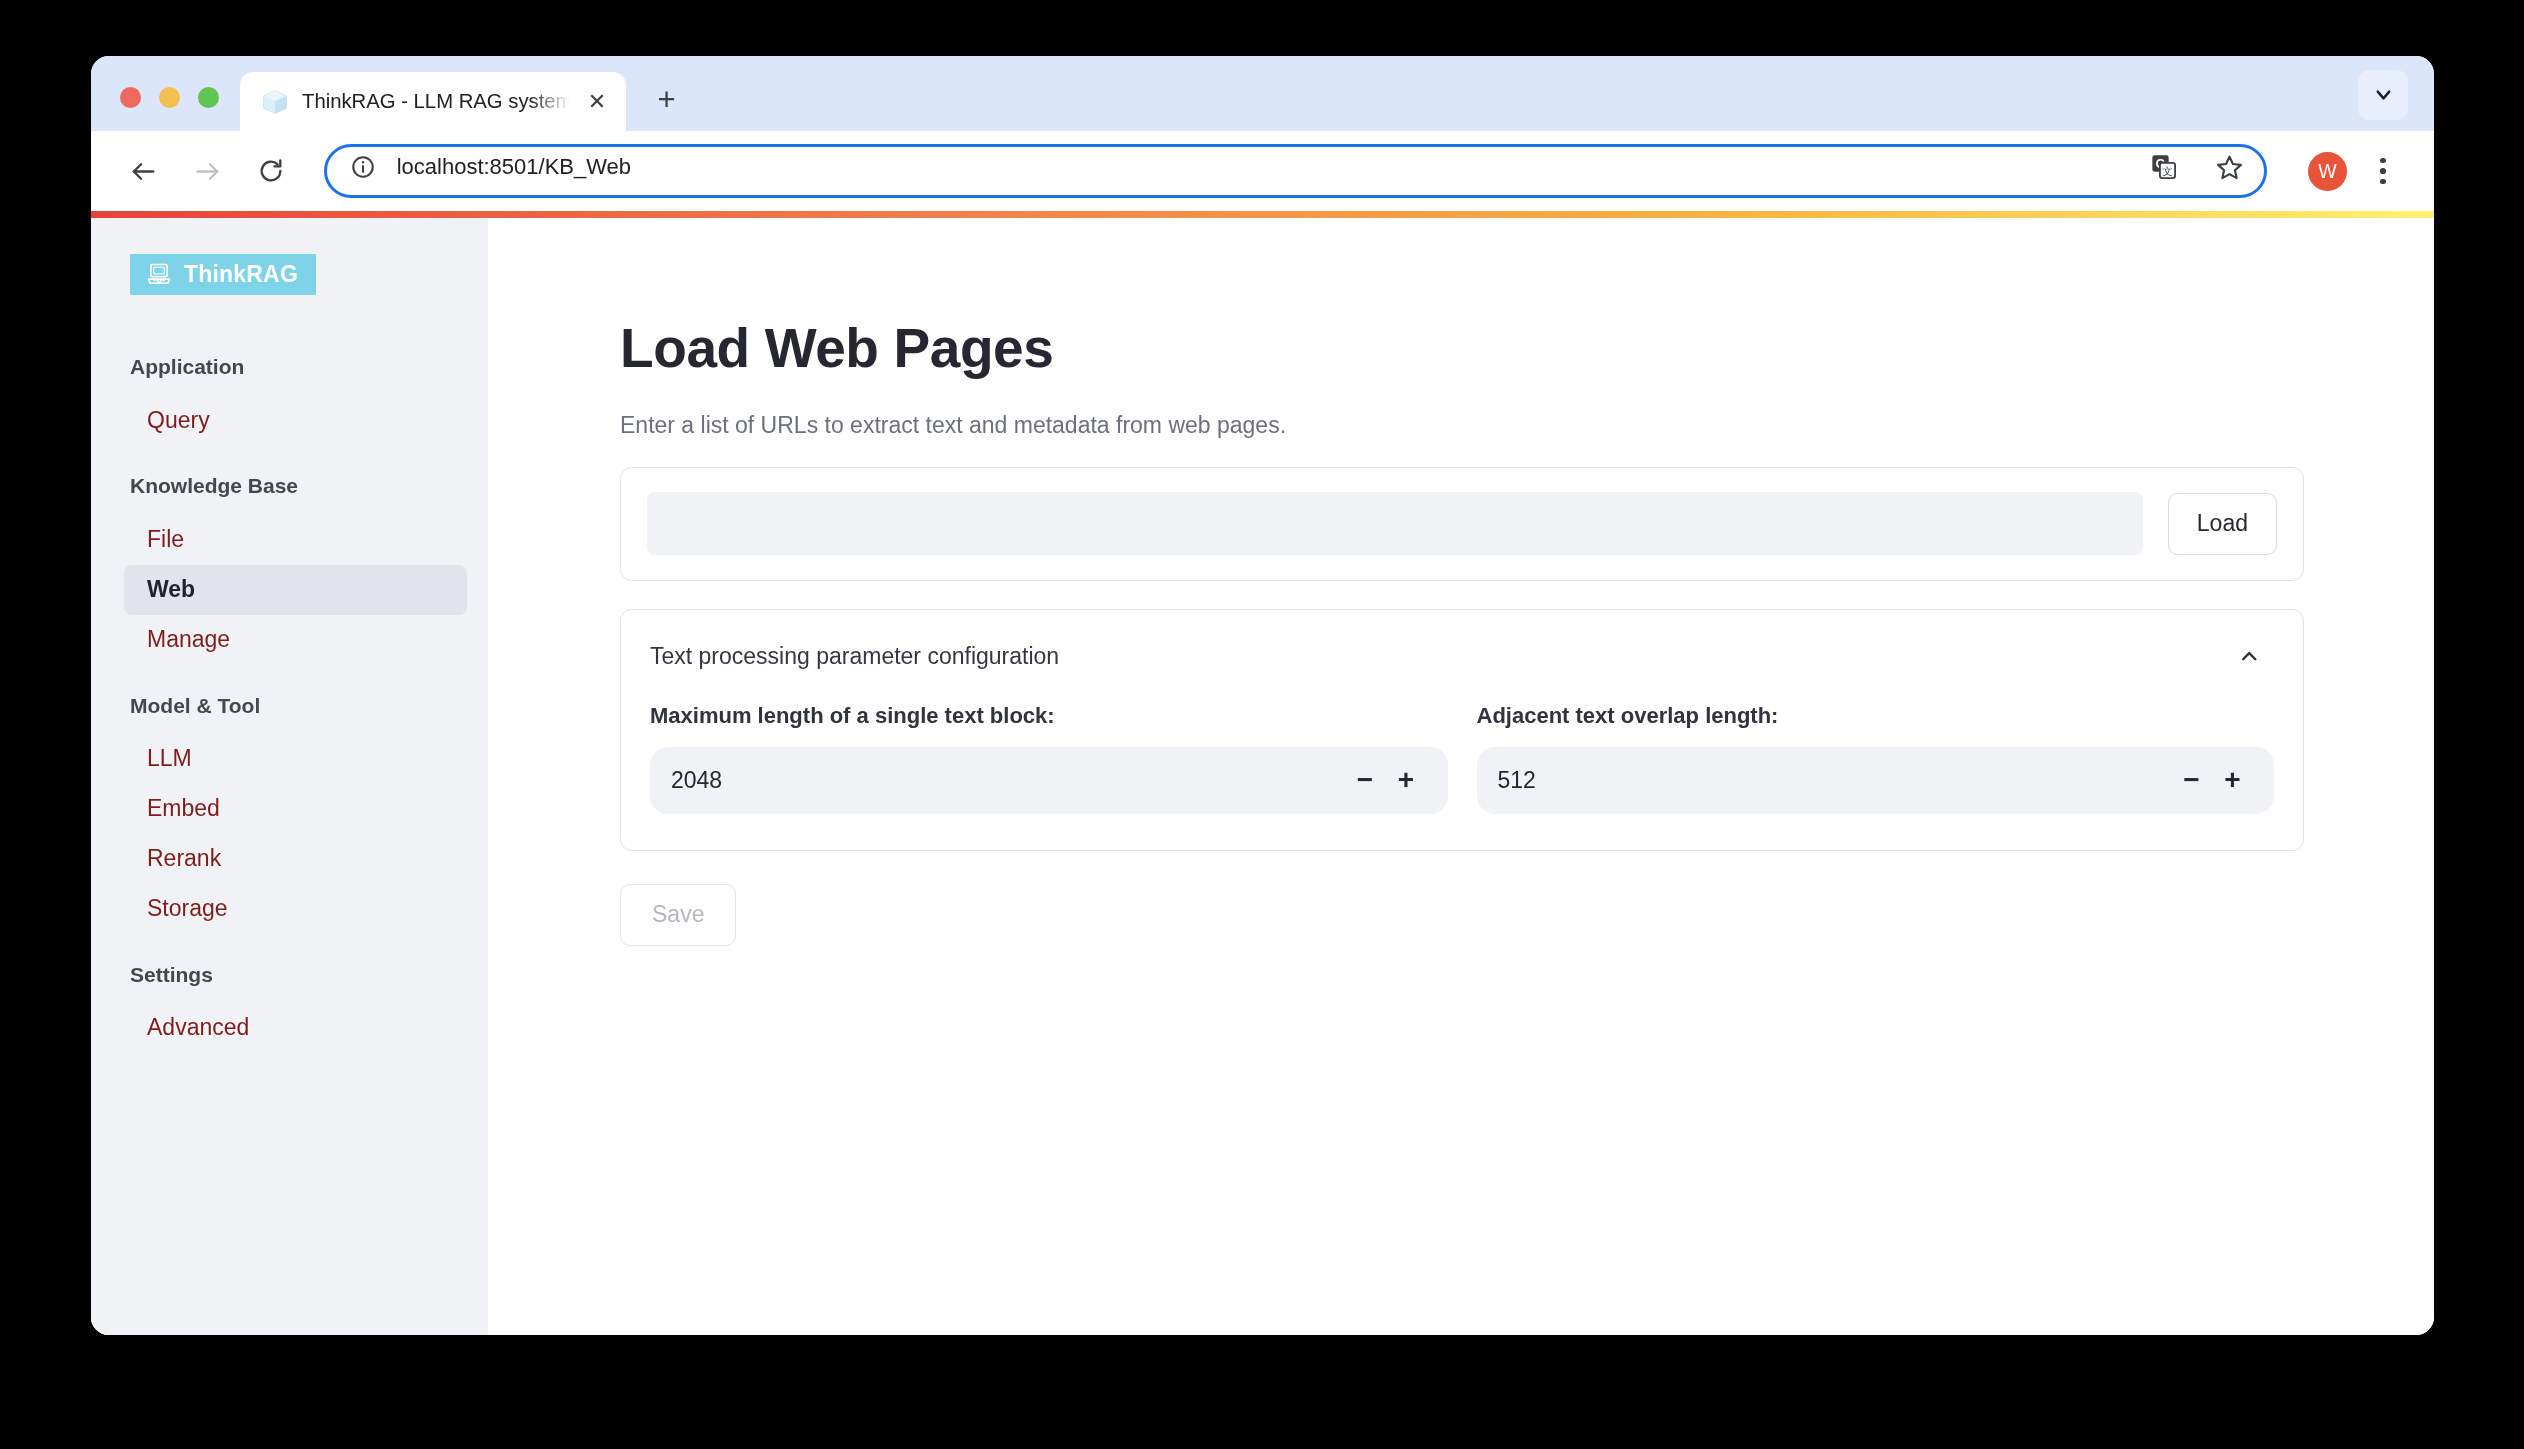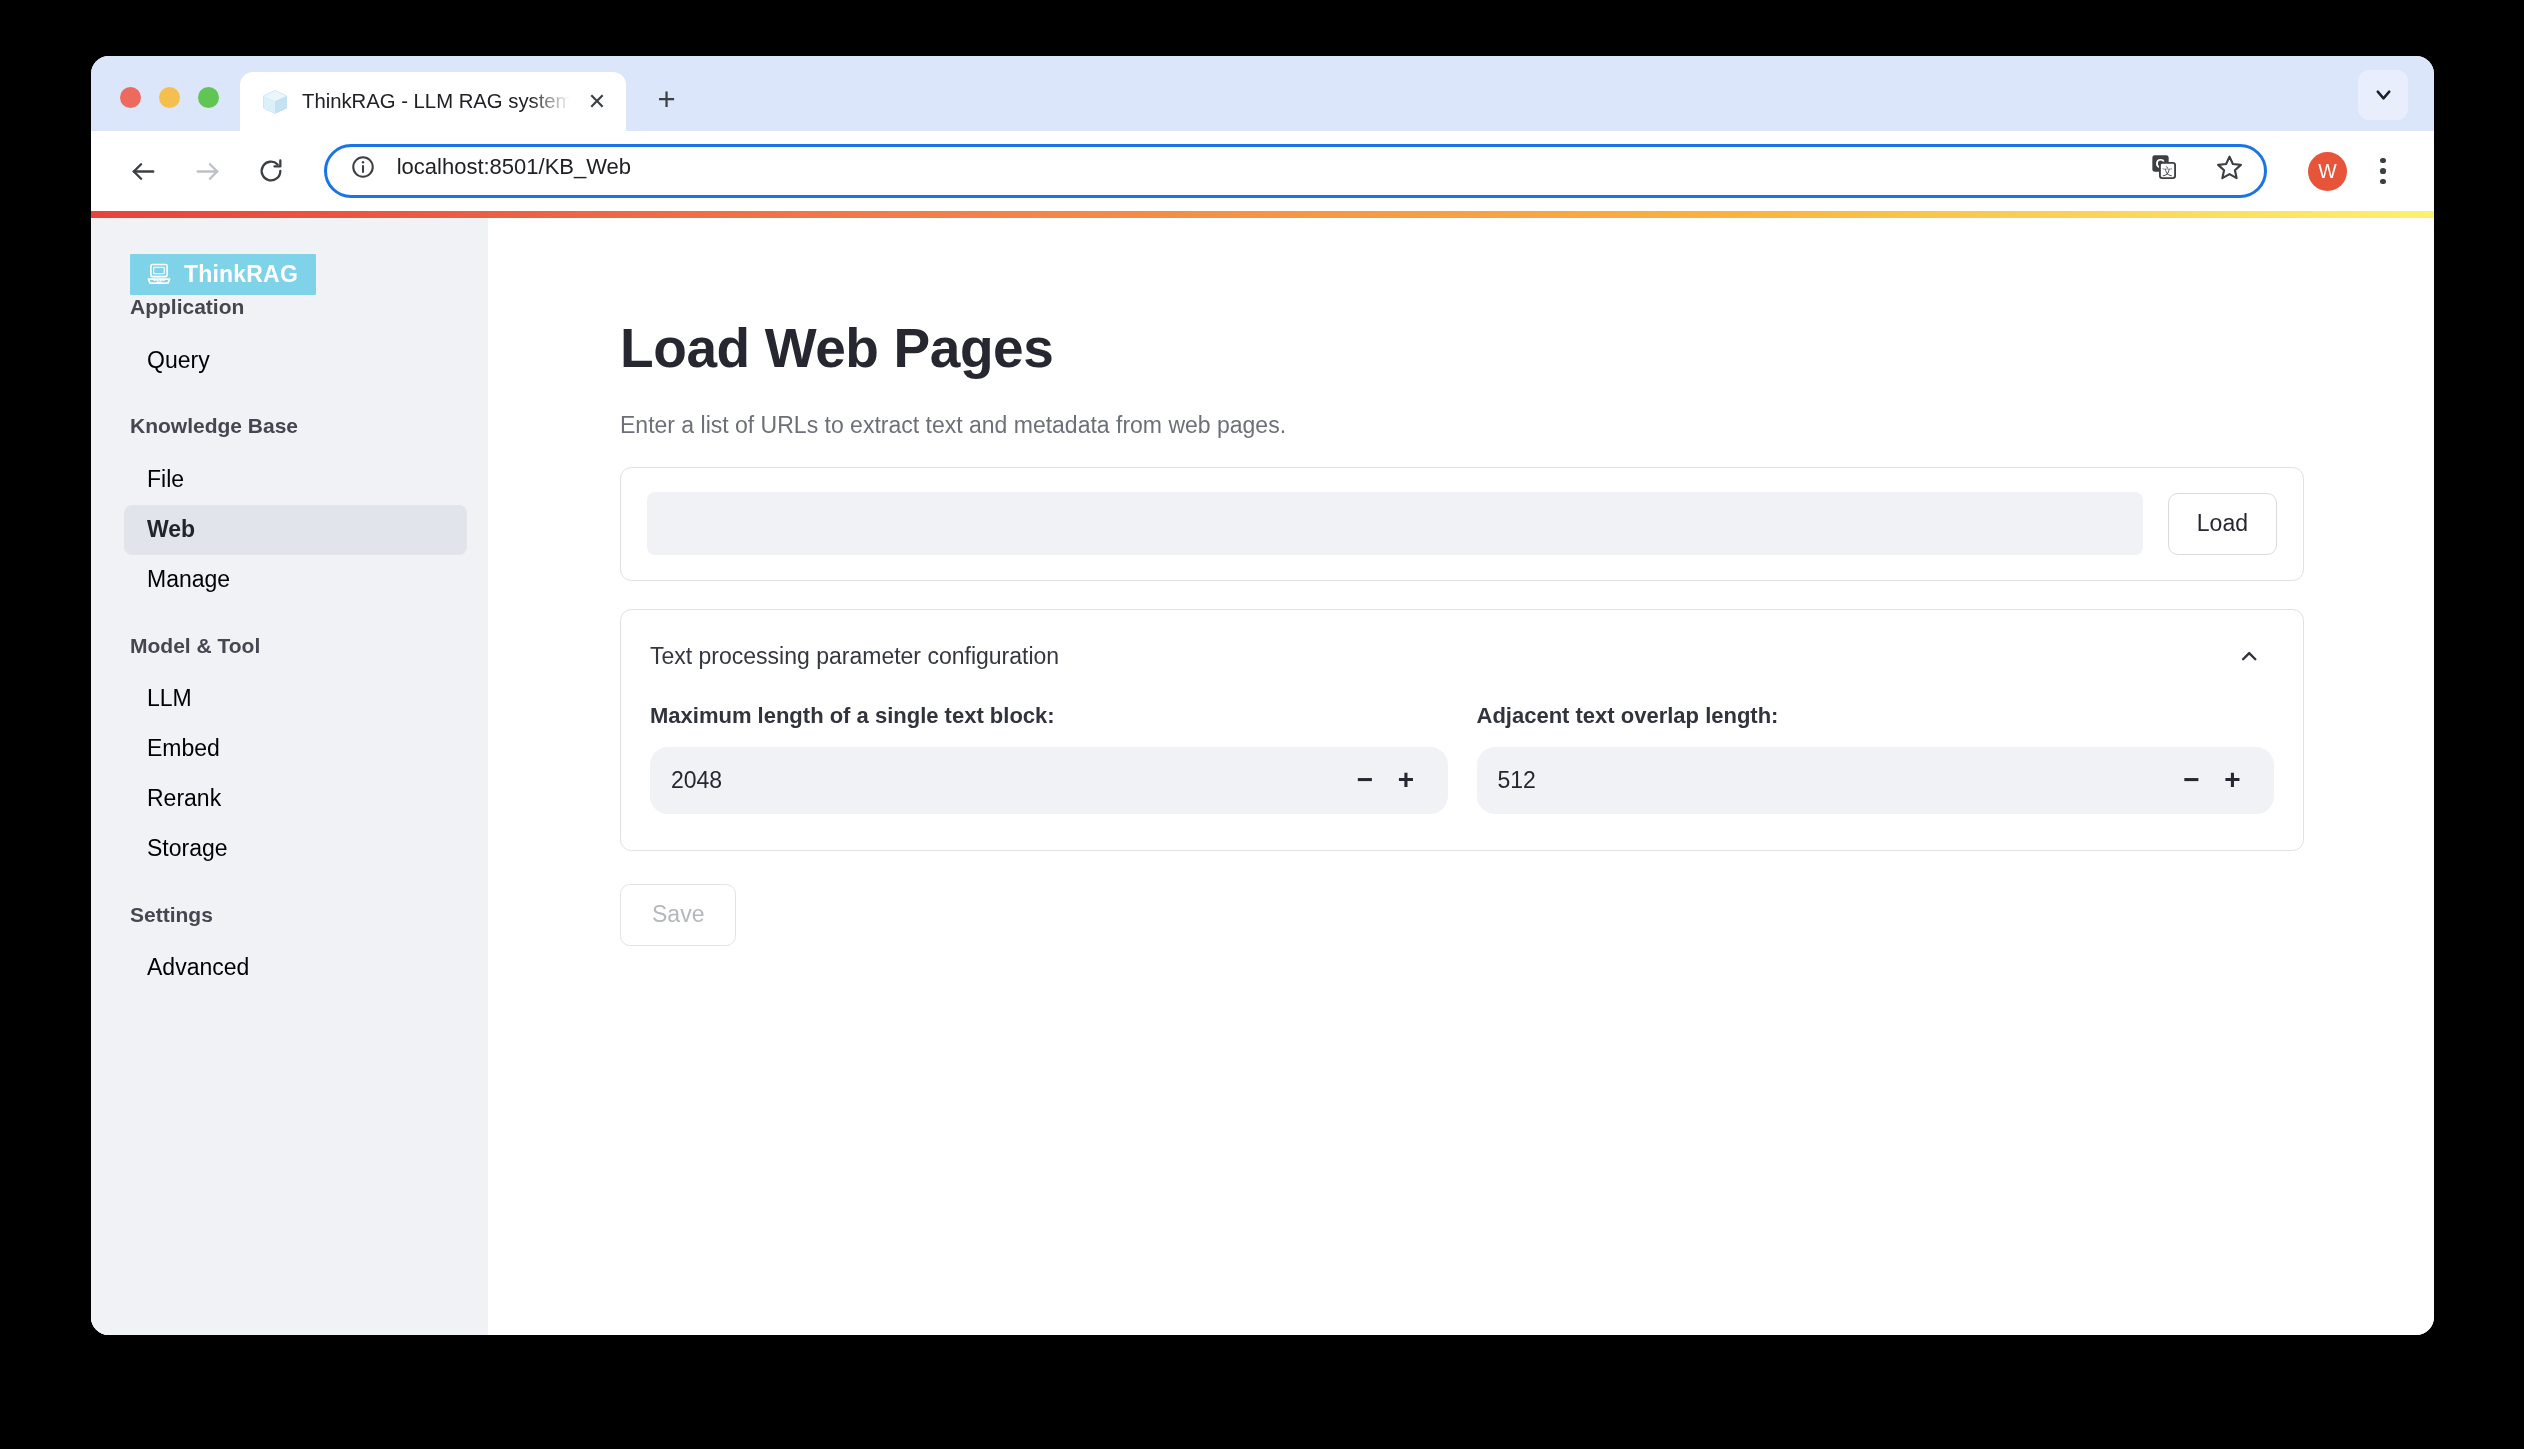--- a/index.html
+++ b/index.html
@@ -194,36 +194,36 @@
     padding: 7.3px 18px 7.3px 14.6px;
     border-radius: 1px;
   }
   .logo-badge .logo-text {
     color: #ffffff;
     font-size: 23px;
     font-weight: 700;
     letter-spacing: 0.2px;
   }
 
-  .nav-list { }
+  .nav-list { margin-top: 60px; }
   .nav-header {
     font-size: 21px;
     font-weight: 700;
     color: #44474f;
     padding: 0 0 0 39px;
     margin-bottom: 16.3px;
   }
   .nav-header + .nav-item { margin-top: 0; }
   .nav-group { margin-bottom: 29px; }
   .nav-item {
     display: block;
     margin: 0 21px 0 33px;
     padding: 10.6px 0 10.6px 23px;
     font-size: 23px;
-    color: #000000;
+    color: #7f1d1d;
     border-radius: 8.1px;
     line-height: 1.25;
   }
   .nav-item.active {
     background: #e1e4eb;
     font-weight: 700;
     color: #21242b;
   }
 
   

